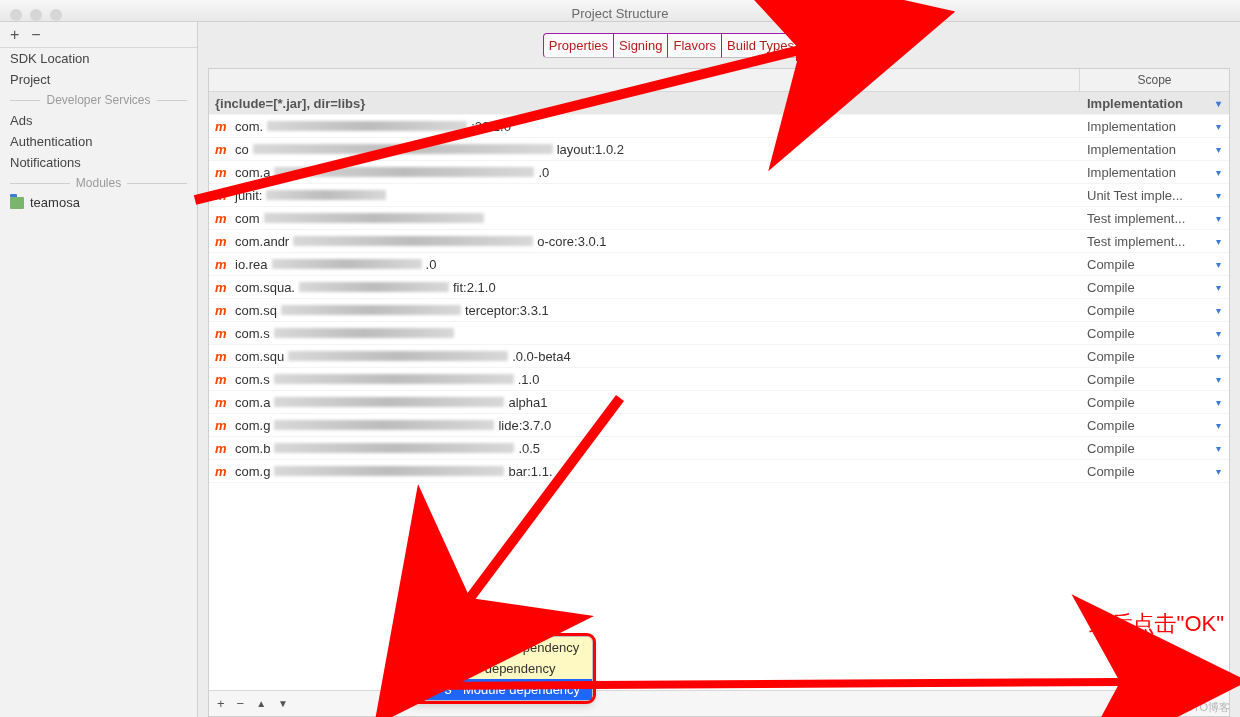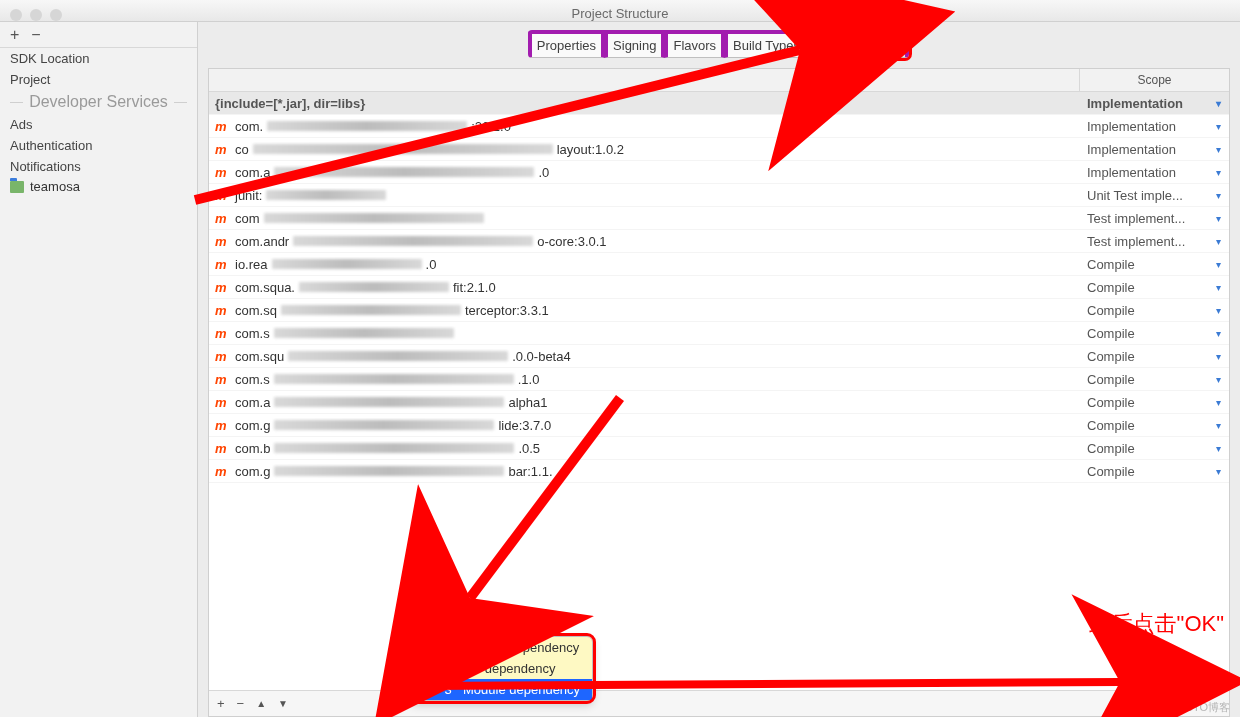--- a/index.html
+++ b/index.html
@@ -35,37 +35,37 @@
   .sidebar-tools {
     height:26px;
     display:flex; align-items:center; gap:12px;
     padding:0 10px;
     border-bottom:1px solid #d8d8d8;
   }
   .sidebar-tools span { font-size:16px; color:#555; cursor:pointer; }
   .tree { padding:0 0 6px 0; }
   .tree-item { padding:3px 10px; color:#444; cursor:pointer; }
   .tree-sep {
-    color:#9a9a9a; font-size:16px; padding:3px 10px;
+    color:#9a9a9a; font-size:12px; padding:3px 10px;
     display:flex; align-items:center; gap:6px; white-space:nowrap;
   }
   .tree-sep::before, .tree-sep::after { content:""; flex:1; border-top:1px solid #cfcfcf; }
   .mod-row { display:flex; align-items:center; gap:6px; padding:2px 6px 2px 10px; }
   .mod-row.selected { background:#1e66ff; color:#fff; }
   .mod-icon { width:14px; height:12px; display:inline-block; background:#3c7ddc; border-radius:1px; position:relative; }
   .mod-icon::before{content:"";position:absolute;top:-3px;left:0;width:7px;height:3px;background:#3c7ddc;border-radius:1px 1px 0 0;}
   .mod-row.selected .mod-icon{ background:#fff;}
   .mod-row.selected .mod-icon::before{ background:#fff;}
   .hl-red { outline:3px solid #ff0000; border-radius:6px; }
   
   .main { flex:1; display:flex; flex-direction:column; background:#ececec; position:relative;}
   .tabbar { height:36px; display:flex; align-items:flex-end; justify-content:center; gap:0; padding-top:4px;}
   .tab {
-    border:4px solid #a21caf; border-bottom:1px solid #bfbfbf;
-    padding:4px 5px; background:#fafafa; color:#404040; font-size:13px;
+    border:1px solid #a21caf; border-bottom:1px solid #bfbfbf;
+    padding:4px 5px; background:#fafafa; color:#b91c1c; font-size:13px;
     margin-left:-1px; cursor:pointer;
   }
   .tab:first-child{ border-radius:4px 0 0 4px; }
   .tab:last-child{ border-radius:0 4px 4px 0;margin-top:22px; }
   .tab.active{ background:#e6e6e6; }
   .panel {
     flex:1; margin:10px 10px 0 10px; background:#fff; border:1px solid #cfcfcf;
     display:flex; flex-direction:column; position:relative;
   }
   .table-head {
@@ -140,20 +140,21 @@
       <span>+</span>
       <span>−</span>
     </div>
     <div class="tree">
       <div class="tree-item">SDK Location</div>
       <div class="tree-item">Project</div>
       <div class="tree-sep">Developer Services</div>
       <div class="tree-item">Ads</div>
       <div class="tree-item">Authentication</div>
       <div class="tree-item">Notifications</div>
+      <div class="tree-sep">Modules</div>
       <div class="mod-row">
         <span class="mod-icon" style="background:#79b56a"></span>
         <span>teamosa</span>
       </div>
     </div>
   </div>
 
   <div class="main">
     <div class="tabbar">
       <div class="tab">Properties</div>

